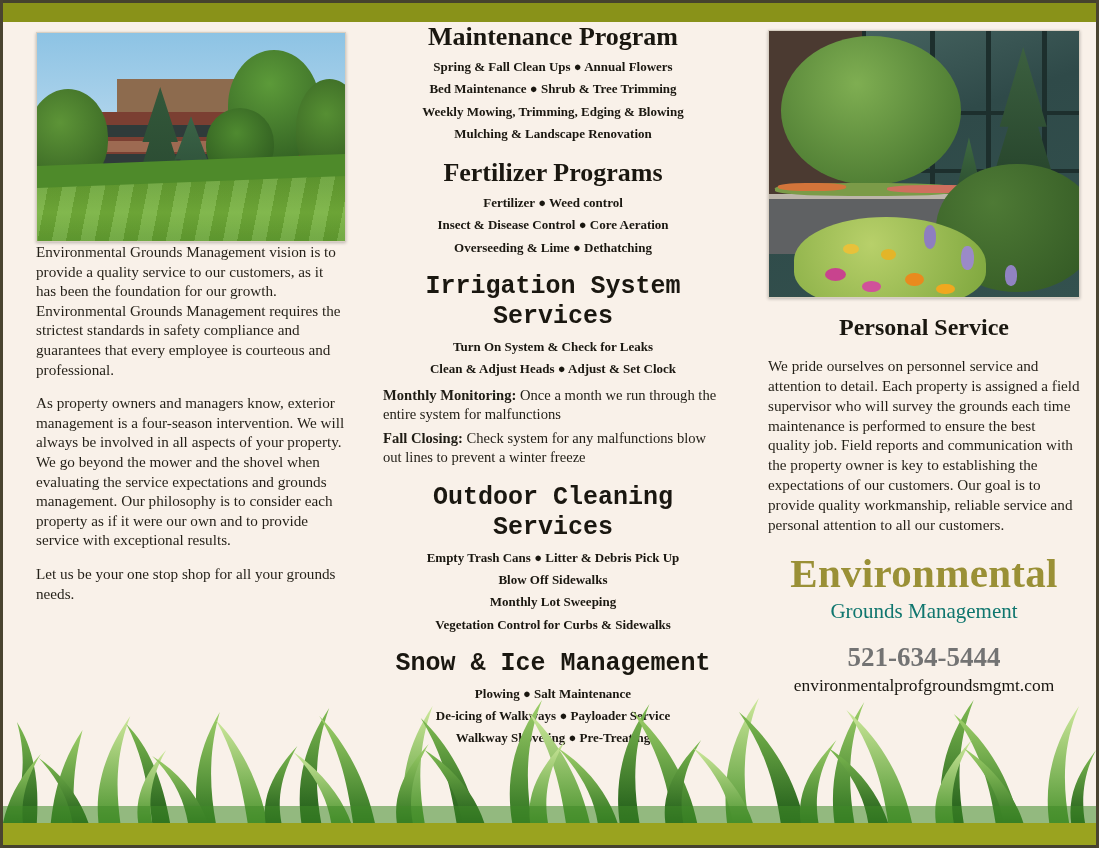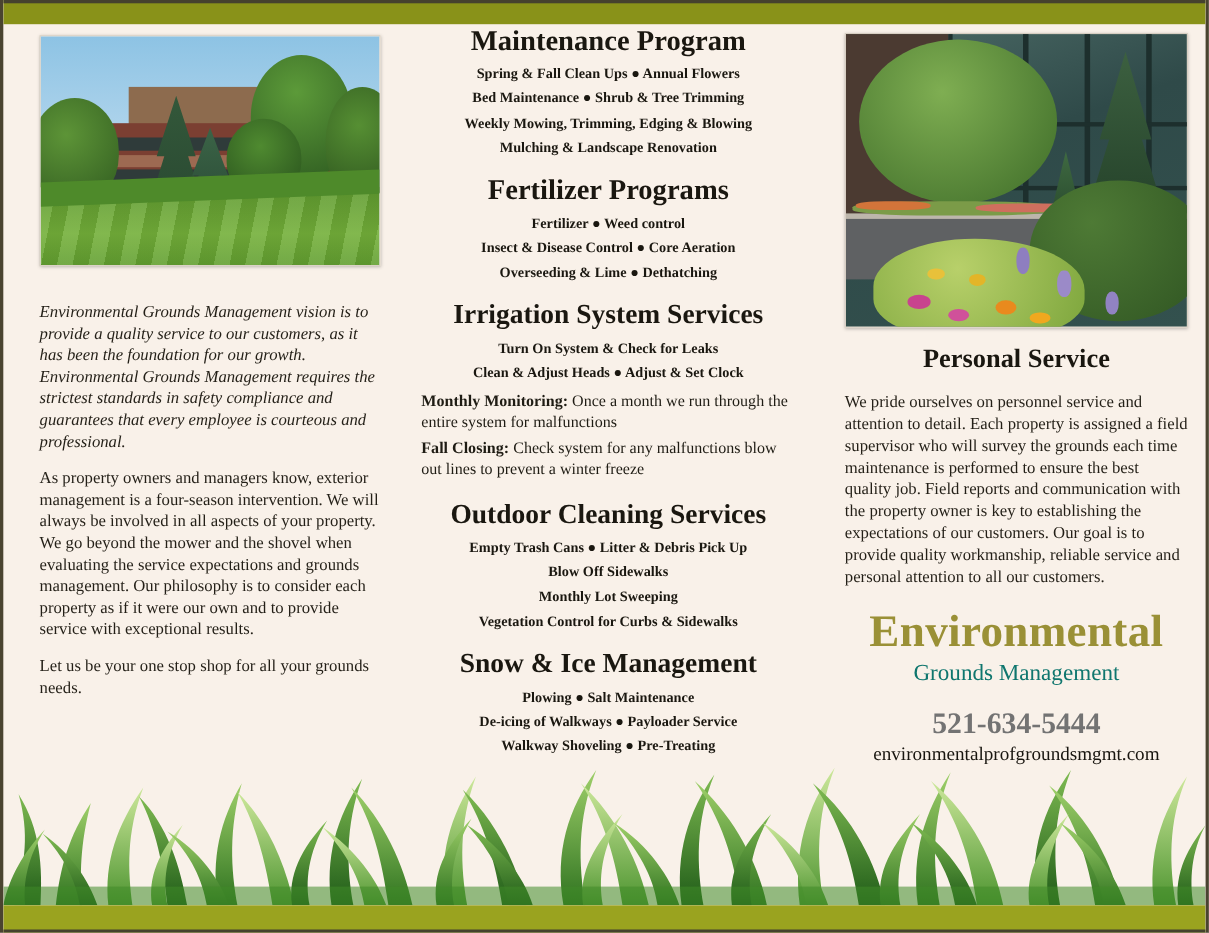--- a/index.html
+++ b/index.html
@@ -74,27 +74,27 @@
   .road{position:absolute;left:0;right:0;bottom:16%;height:22%;background:#5f6163;}
   .curb{position:absolute;left:0;right:0;bottom:37%;height:5px;background:#bdb6ab;}
   .flower{position:absolute;border-radius:50%;}
   .shrub{position:absolute;border-radius:50%;background:radial-gradient(circle at 35% 30%,#4e7a35,#2f5422);}
 
   
   .body-text{
     font-size:15.2px;line-height:19.6px;color:#231f17;
     margin:0 0 14px 0;text-align:left;
   }
-  .col-left .body-text:first-of-type{margin-top:32px;font-style:italic;}
+  .col-left .body-text:first-of-type{margin-top:0;}
 
   .sec-head{
     text-align:center;font-weight:bold;color:#1a1710;
     font-size:26px;line-height:30px;margin:0 0 4px 0;
   }
-  .sec-head.s2{font-size:25px;}
+  .sec-head.s2{font-size:25px;font-family:Liberation Mono, monospace;}
   .svc{
     text-align:center;font-weight:bold;color:#1a1710;
     font-size:13px;line-height:22.3px;
   }
   .sec-block{margin-bottom:16px;}
   .sec-block.tight{margin-bottom:13px;}
 
   .note{
     font-size:14.6px;line-height:19px;color:#1f1c14;text-align:left;
     margin-top:5px;

